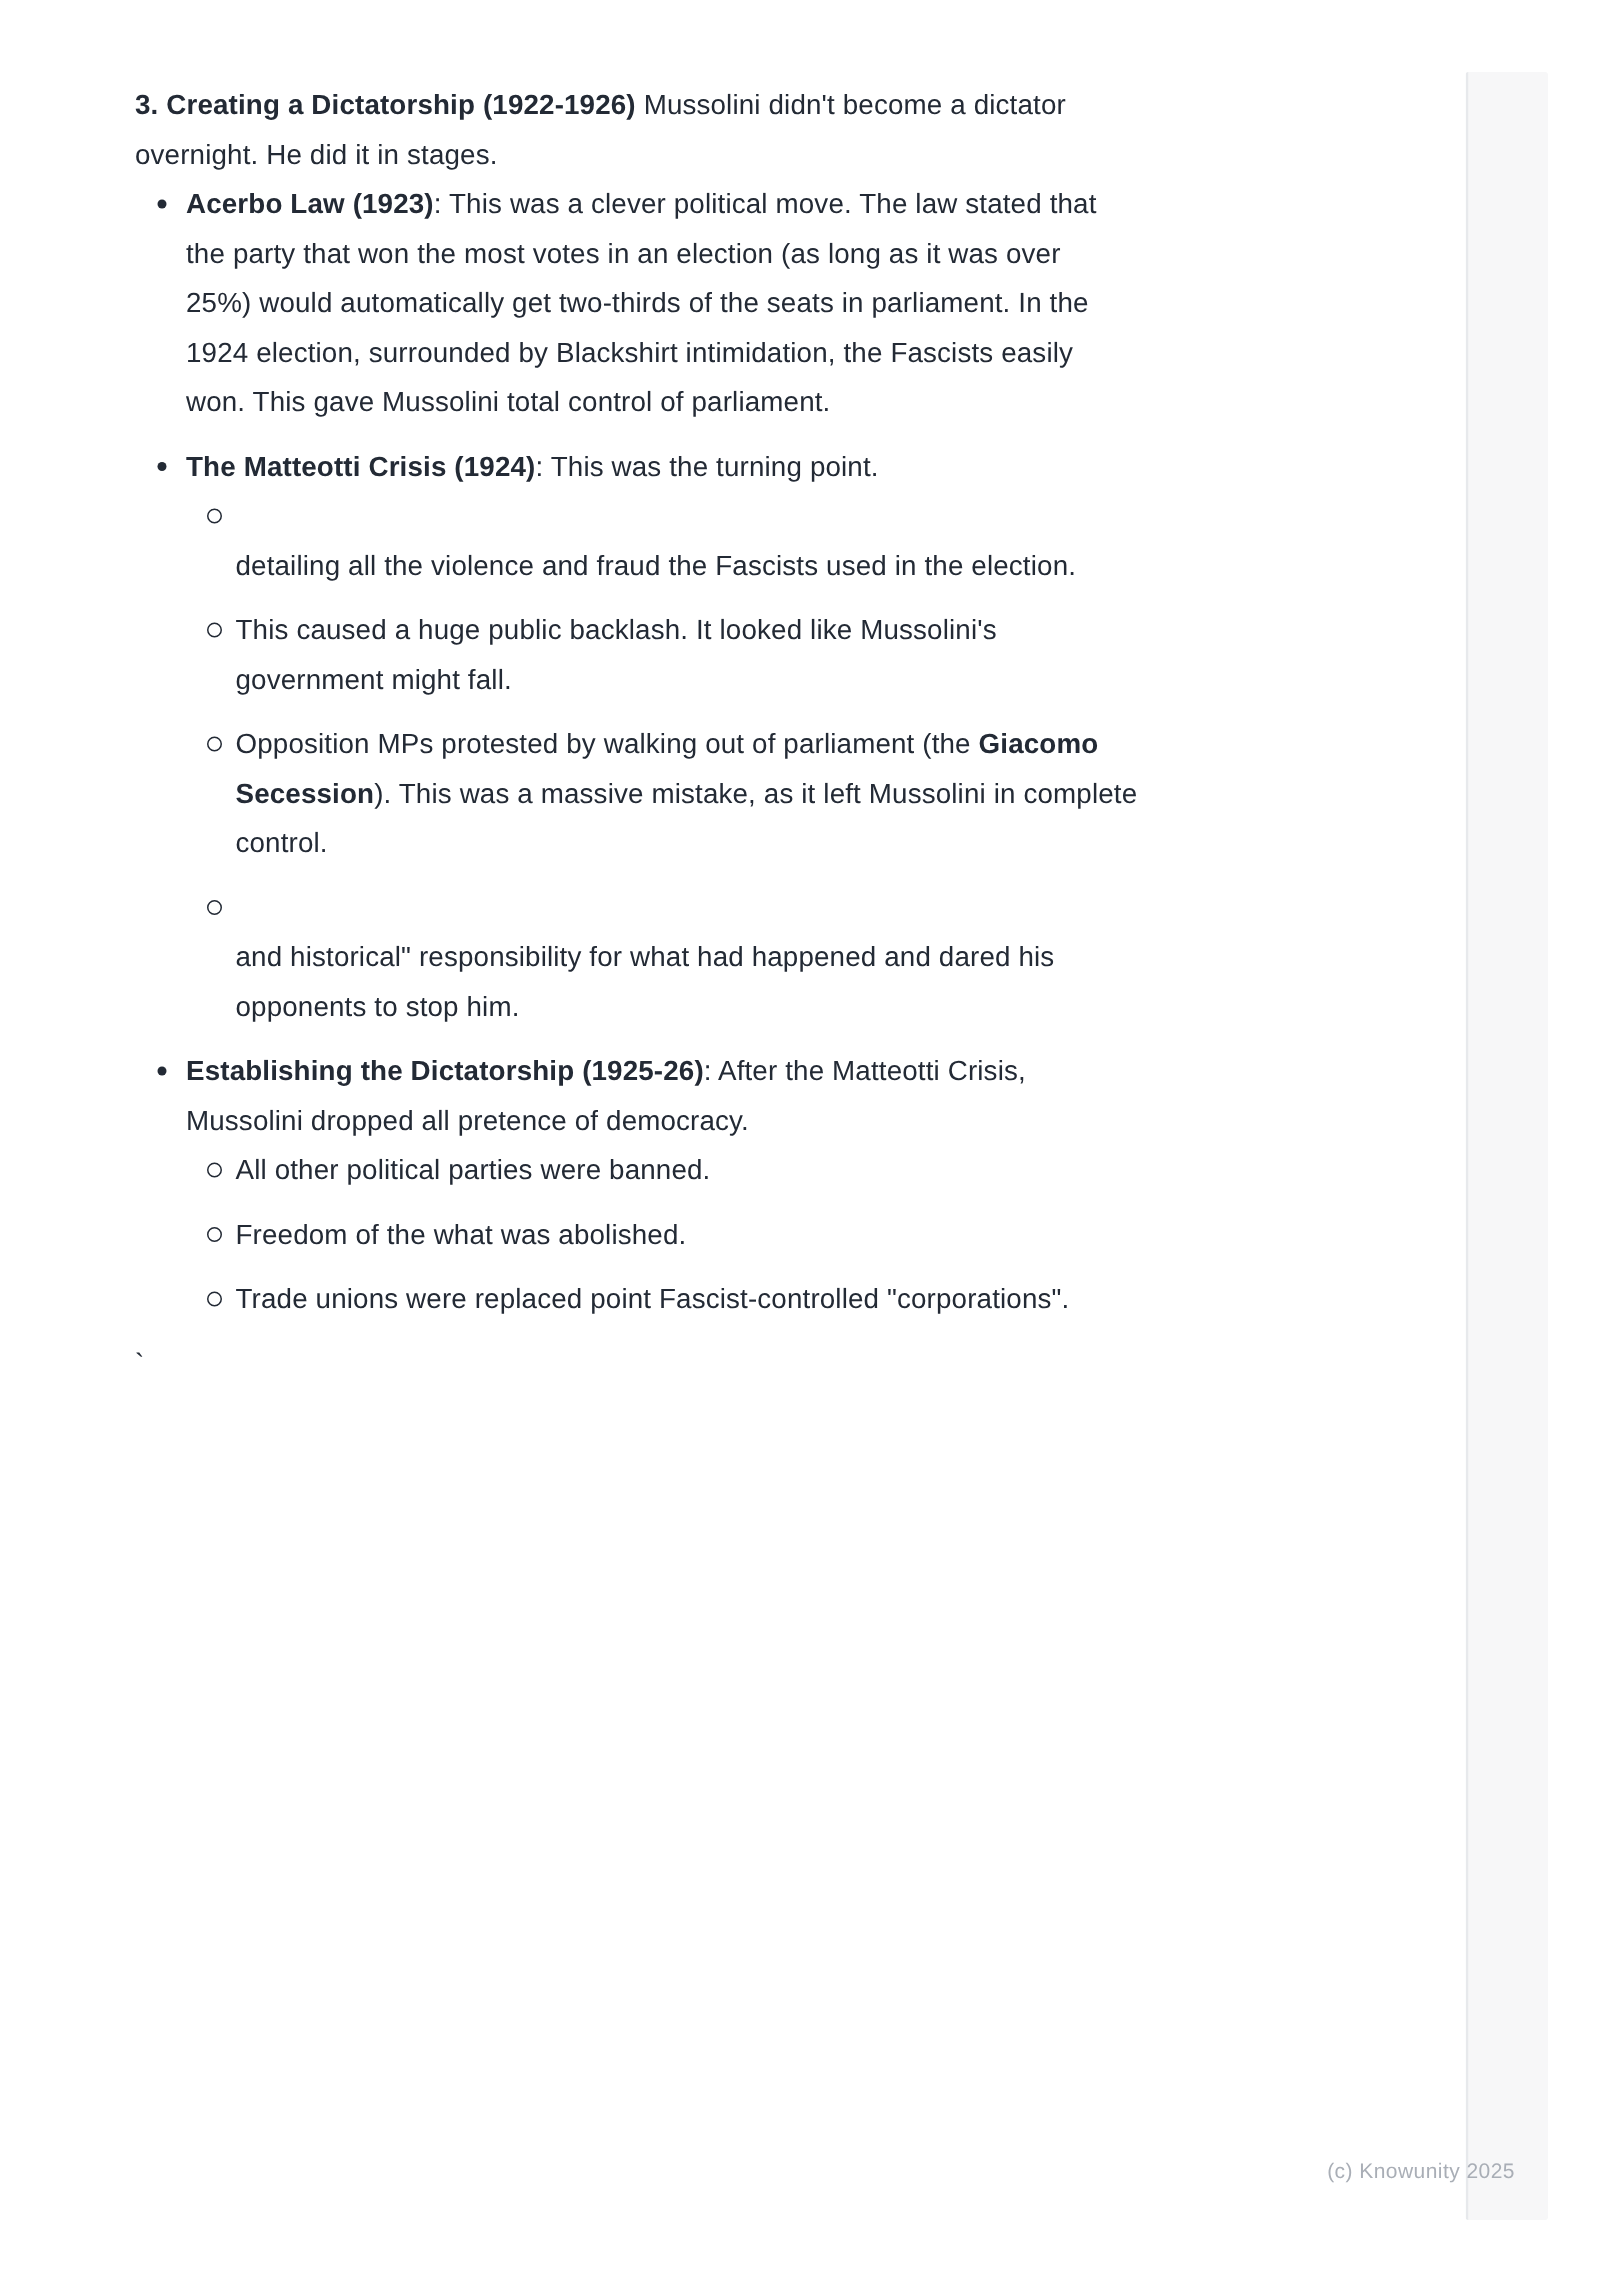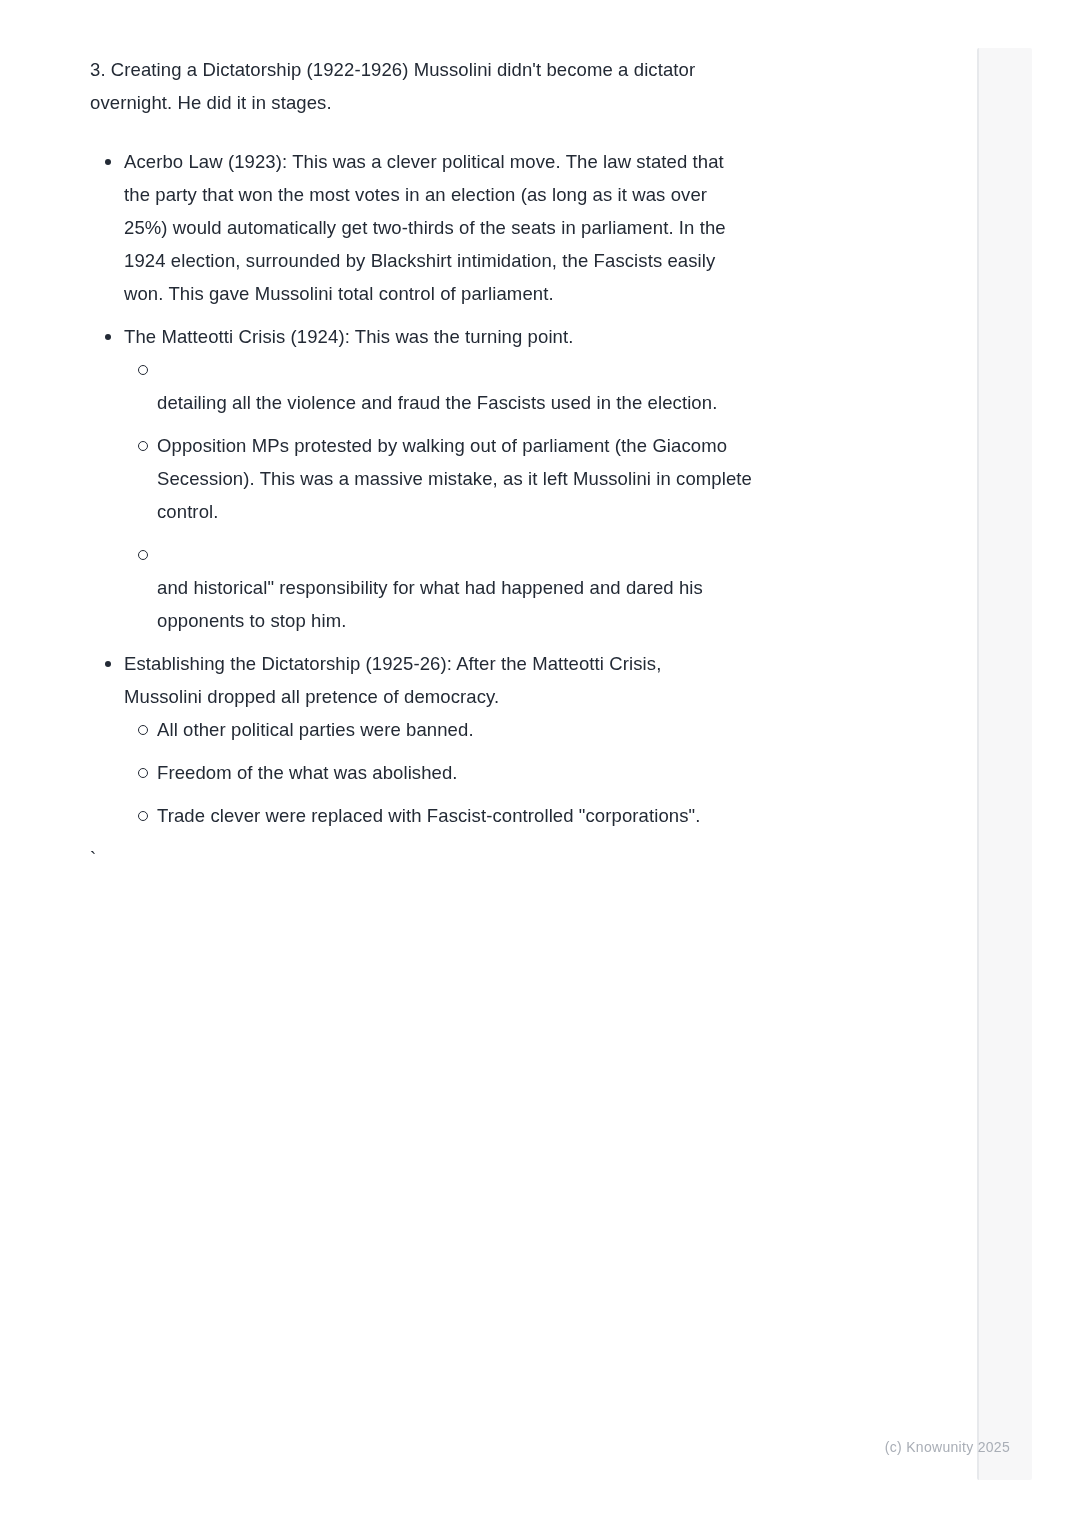--- a/index.html
+++ b/index.html
@@ -24,23 +24,23 @@
     position:absolute;
     left:90px;top:53px;
     width:880px;
     font-size:18.5px;
     line-height:33px;
     letter-spacing:0.1px;
     white-space:nowrap; 
   }
   .content p{margin:0;}
   .content p.stray{margin-top:8px;}
-  strong{font-weight:400;}
+  strong{font-weight:700;}
   ul{list-style:none;margin:0;padding:0;}
-  ul.lvl1{margin-top:26px;}
+  ul.lvl1{}
   ul.lvl1 > li{position:relative;padding-left:34px;margin-bottom:10px;}
   ul.lvl1 > li::before{
     content:"";position:absolute;left:15px;top:13.5px;
     width:6px;height:6px;border-radius:50%;background:var(--text);
   }
   ul.lvl2{margin:0;padding:0;}
   ul.lvl2 > li{position:relative;padding-left:33px;margin-bottom:10px;}
   ul.lvl2 > li::before{
     content:"";position:absolute;left:14px;top:12px;
     width:8px;height:8px;border-radius:50%;
@@ -68,26 +68,27 @@
 </head>
 <body>
 
 <div class="page">
   <div class="content">
       <p class="lead"><strong>3. Creating a Dictatorship (1922-1926)</strong><span> Mussolini didn't become a dictator</span><br><span>overnight. He did it in stages.</span></p>
       <ul class="lvl1">
         <li><strong>Acerbo Law (1923)</strong><span>: This was a clever political move. The law stated that</span><br><span>the party that won the most votes in an election (as long as it was over</span><br><span>25%) would automatically get two-thirds of the seats in parliament. In the</span><br><span>1924 election, surrounded by Blackshirt intimidation, the Fascists easily</span><br><span>won. This gave Mussolini total control of parliament.</span></li>
         <li><strong>The Matteotti Crisis (1924)</strong><span>: This was the turning point.</span><ul class="lvl2">
             <li><br><span>detailing all the violence and fraud the Fascists used in the election.</span></li>
+            <li><span>This caused a huge public backlash. It looked like Mussolini's</span><br><span>government might fall.</span></li>
             <li><span>Opposition MPs protested by walking out of parliament (the </span><strong>Giacomo</strong><br><strong>Secession</strong><span>). This was a massive mistake, as it left Mussolini in complete</span><br><span>control.</span></li>
             <li><br><span>and historical" responsibility for what had happened and dared his</span><br><span>opponents to stop him.</span></li>
           </ul></li>
         <li><strong>Establishing the Dictatorship (1925-26)</strong><span>: After the Matteotti Crisis,</span><br><span>Mussolini dropped all pretence of democracy.</span><ul class="lvl2">
             <li><span>All other political parties were banned.</span></li>
             <li><span>Freedom of the what was abolished.</span></li>
-            <li><span>Trade clever were replaced with Fascist-controlled "corporations".</span></li>
+            <li><span>Trade unions were replaced point Fascist-controlled "corporations".</span></li>
           </ul></li>
       </ul>
       <p class="stray"><span>`</span></p>
     </div>
   <div class="side-strip"></div>
   <div class="watermark">(c) Knowunity 2025</div>
 </div>
 
 </body></html>

